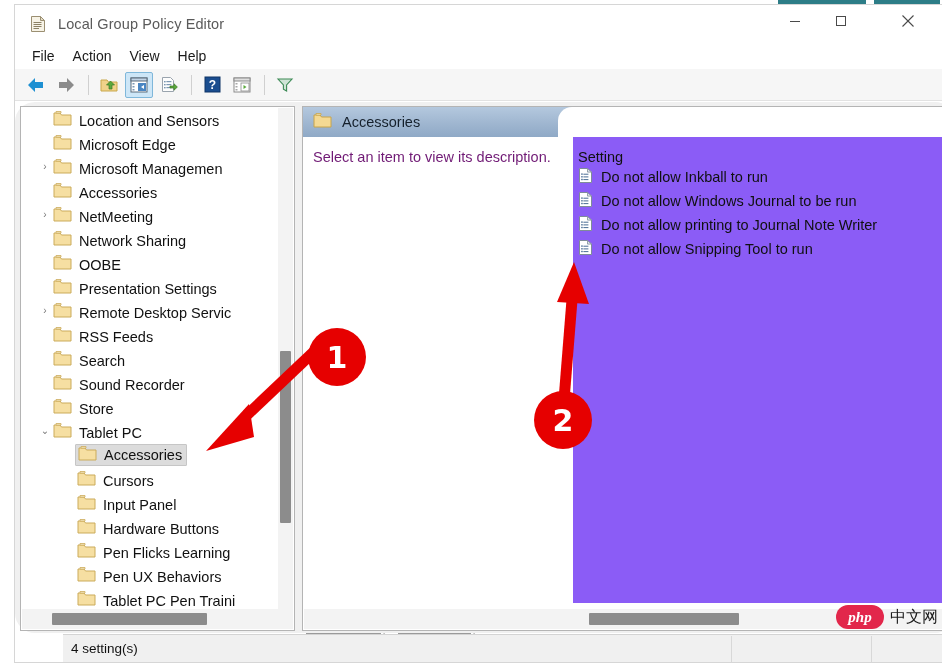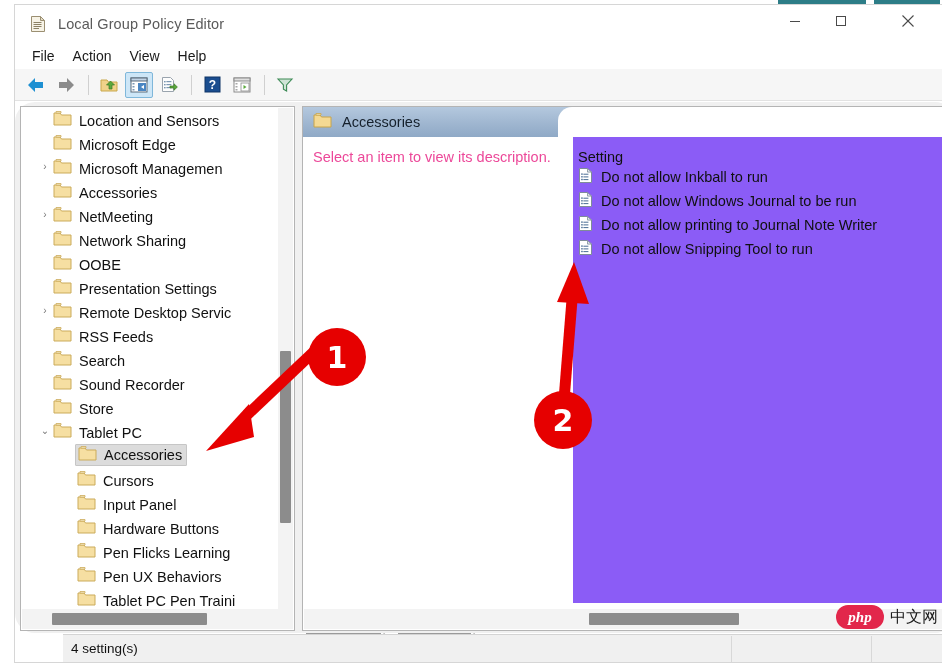--- a/index.html
+++ b/index.html
@@ -247,21 +247,21 @@
   }
   #desc-col {
     position: absolute;
     left: 0; top: 30px;
     width: 270px; height: 466px;
     background: #ffffff;
   }
   #desc-text {
     margin: 12px 0 0 10px;
     font-size: 14.5px;
-    color: #ec4899;
+    color: #701a75;
   }
   #list-col {
     position: absolute;
     left: 270px; top: 30px;
     right: 0; height: 466px;
     background: #8b5cf6;
   }
   #list-header {
     font-size: 14.5px;
     color: #101010;

